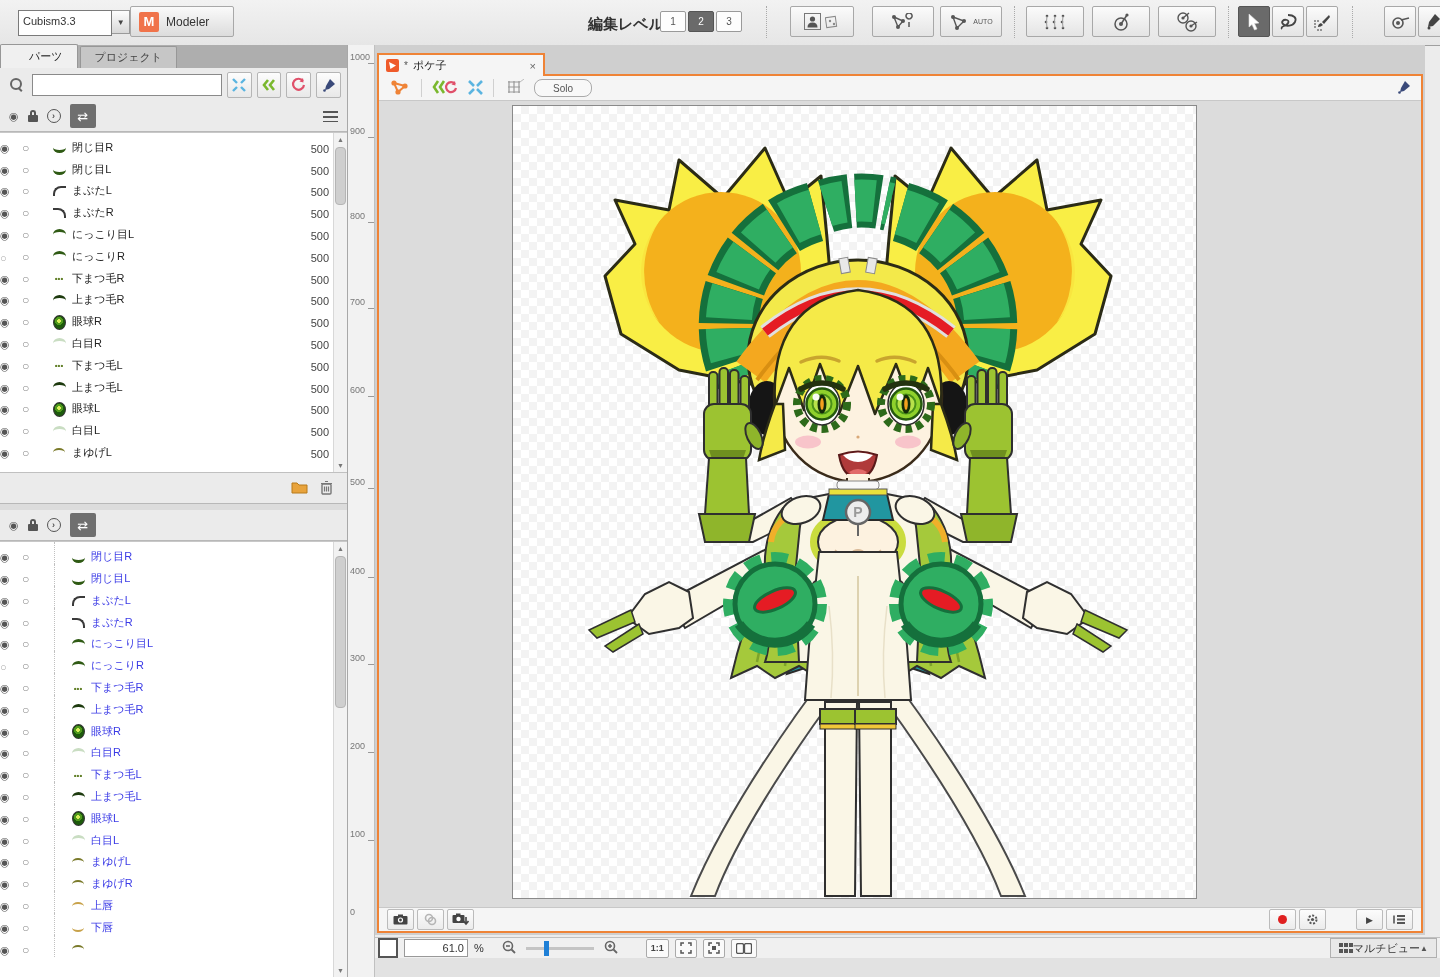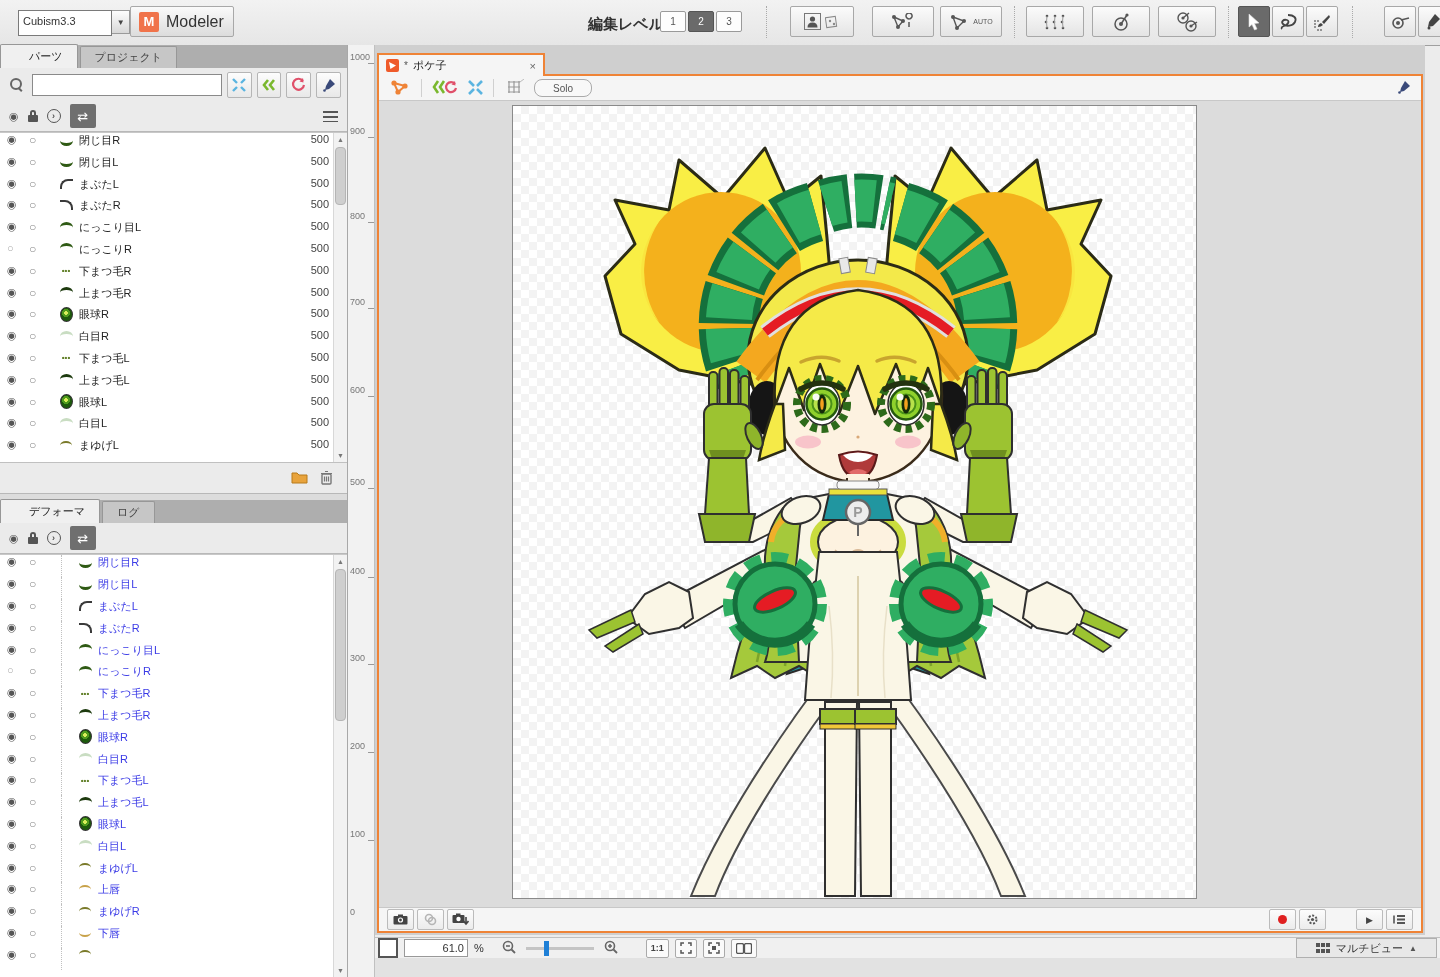--- a/index.html
+++ b/index.html
@@ -5,21 +5,21 @@
   html,body{margin:0;padding:0;background:#bfbfbf;font-family:"Liberation Sans","DejaVu Sans",sans-serif;}
   #app{position:relative;width:1440px;height:977px;background:#ececec;overflow:hidden;font-size:11px;color:#333;}
   .abs{position:absolute;}
   
   .topbar{left:0;top:0;width:1440px;height:45px;background:linear-gradient(#f2f2f2,#e6e6e6);border-bottom:1px solid #9f9f9f;}
   .combo{left:18px;top:10px;width:112px;height:22px;display:flex;}
   .combo .field{width:92px;height:20px;background:#fff;border:1px solid #7a7a7a;padding:2px 4px;font-size:11px;line-height:16px;}
   .combo .dd{width:18px;height:22px;background:linear-gradient(#fdfdfd,#d8d8d8);border:1px solid #9a9a9a;border-left:none;display:flex;align-items:center;justify-content:center;font-size:8px;color:#444;}
   .modeler{left:130px;top:6px;width:104px;height:31px;background:linear-gradient(#fafafa,#dcdcdc);border:1px solid #a8a8a8;border-radius:2px;display:flex;align-items:center;gap:7px;padding:0 8px;box-sizing:border-box;}
   .mlogo{width:20px;height:20px;background:#f0734a;color:#fff;font-weight:bold;font-size:13px;display:flex;align-items:center;justify-content:center;border-radius:2px;}
-  .mname{font-size:16px;color:#333;}
+  .mname{font-size:12px;color:#333;}
   .lvl-label{left:588px;top:15px;font-size:15px;color:#333;font-weight:bold;}
   .lvlbtn{top:11px;width:24px;height:19px;background:#fdfdfd;border:1px solid #9a9a9a;border-radius:2px;display:flex;align-items:center;justify-content:center;font-size:10px;color:#555;}
   .lvlbtn.active{background:#6a6a6a;color:#fff;border-color:#555;}
   .vsep{top:6px;width:0;height:32px;border-left:1px dotted #aaa;}
   .tbtn{top:6px;height:31px;background:linear-gradient(#fbfbfb,#e4e4e4);border:1px solid #a8a8a8;border-radius:2px;display:flex;align-items:center;justify-content:center;gap:4px;box-sizing:border-box;}
   .tbtn.sq{width:32px;}
   .tbtn.active{background:#6a6a6a;border-color:#555;}
   .icon-svg{display:block;}
   
   .left-panel{left:0;top:45px;width:348px;height:932px;background:#ebebeb;border-right:1px solid #a8a8a8;box-sizing:border-box;display:flex;flex-direction:column;}
@@ -29,21 +29,21 @@
   .searchrow{height:33px;display:flex;align-items:center;gap:5px;padding:0 6px;flex:none;background:#ebebeb;}
   .magbtn{width:22px;height:22px;display:flex;align-items:center;justify-content:center;}
   .search-input{width:190px;height:20px;border:1px solid #8a8a8a;background:#fff;padding:0 4px;font-size:11px;}
   .sicon{width:24px;height:24px;background:linear-gradient(#fdfdfd,#e8e8e8);border:1px solid #b5b5b5;border-radius:2px;display:flex;align-items:center;justify-content:center;}
   .hdrrow{height:30px;display:flex;align-items:center;gap:9px;padding:0 9px;flex:none;background:#ebebeb;border-bottom:1px solid #b8b8b8;}
   .hdr-spacer{flex:1;}
   .swapbtn{width:26px;height:24px;background:#6f6f6f;border-radius:2px;color:#fff;display:flex;align-items:center;justify-content:center;font-size:13px;}
   .burger{width:15px;height:11px;background:repeating-linear-gradient(#555 0 2px,transparent 2px 5px);}
   .listwrap{flex:1;display:flex;overflow:hidden;background:#fff;border-top:1px solid #c8c8c8;}
   .list{flex:1;overflow:hidden;}
-  .prow{height:21.8px;display:flex;align-items:flex-start;padding-left:7px;}
+  .prow{height:21.8px;display:flex;align-items:flex-end;padding-left:0;}
   .vis{width:22px;text-align:left;font-size:11px;color:#555;}
   .vis::before{content:"◉";}
   .vis[data-vis="off"]::before{content:"○";color:#aaa;}
   .ring{width:26px;font-size:12px;color:#888;}
   .ring::before{content:"○";}
   .tree{width:12px;height:100%;border-left:1px dotted #c0c0c0;margin-left:6px;flex:none;}
   .thumb{width:18px;height:14px;margin:0 4px 0 2px;flex:none;display:flex;align-items:center;justify-content:center;position:relative;}
   .thumb::before{content:"";display:block;}
   .thumb[data-thumb="closed"]::before{width:13px;height:8px;border-bottom:3px solid #2f5a14;border-radius:50%;}
   .thumb[data-thumb="lid"]::before{width:11px;height:8px;border-top:2px solid #3a3a3a;border-left:2px solid #3a3a3a;border-radius:8px 0 0 0;}
@@ -89,21 +89,21 @@
   .mini-spacer{flex:1;}
   
   .statusbar{left:375px;top:937px;width:1065px;height:21px;background:#f0f0f0;border-top:1px solid #c0c0c0;display:flex;align-items:center;gap:6px;padding:0 3px;box-sizing:border-box;}
   .swatch{width:16px;height:16px;background:#fff;border:2px solid #555;}
   .zoom-input{width:56px;height:16px;background:#fff;border:1px solid #999;text-align:right;padding:0 3px;font-size:11px;line-height:16px;}
   .pct{color:#333;}
   .slider{width:68px;height:3px;background:#c4c4c4;position:relative;margin:0 4px;}
   .slider .knob{position:absolute;left:18px;top:-6px;width:5px;height:15px;background:#1e7fd6;}
   .sbtn{height:17px;border:1px solid #aaa;border-radius:2px;background:#fafafa;display:flex;align-items:center;justify-content:center;font-size:9px;color:#444;padding:0 4px;}
   .status-spacer{flex:1;}
-  .mv-btn{height:18px;border:1px solid #b0b0b0;background:#e8e8e8;display:flex;align-items:center;gap:6px;padding:0 19px;font-size:11px;color:#333;text-align:right;}
+  .mv-btn{height:18px;border:1px solid #b0b0b0;background:#e8e8e8;display:flex;align-items:center;gap:0;padding:0 8px;font-size:11px;color:#333;text-align:right;}
   .mv-grid{width:14px;height:10px;background:conic-gradient(#555 0 0) 0 0/4px 4px,conic-gradient(#555 0 0) 5px 0/4px 4px,conic-gradient(#555 0 0) 10px 0/4px 4px,conic-gradient(#555 0 0) 0 6px/4px 4px,conic-gradient(#555 0 0) 5px 6px/4px 4px,conic-gradient(#555 0 0) 10px 6px/4px 4px;background-repeat:no-repeat;}
   .bottom-strip{left:375px;top:958px;width:1065px;height:19px;background:#e2e2e2;}
   
   .mag{width:13px;height:13px;position:relative;display:inline-block;}
   .mag::before{content:"";position:absolute;left:0;top:0;width:8px;height:8px;border:2px solid #666;border-radius:50%;}
   .mag::after{content:"";position:absolute;left:9px;top:9px;width:5px;height:2px;background:#666;transform:rotate(45deg);transform-origin:0 0;}
   .lockico{width:10px;height:12px;position:relative;display:inline-block;}
   .lockico::before{content:"";position:absolute;left:2px;top:0;width:6px;height:6px;border:2px solid #555;border-bottom:none;border-radius:4px 4px 0 0;box-sizing:border-box;}
   .lockico::after{content:"";position:absolute;left:0;top:5px;width:10px;height:7px;background:#555;border-radius:1px;}
   .circ-arrow{width:14px;height:14px;border:1.5px solid #555;border-radius:50%;display:inline-flex;align-items:center;justify-content:center;color:#555;font-size:9px;font-weight:bold;box-sizing:border-box;}
@@ -420,24 +420,20 @@
     <div class="panel-foot">
       <span><svg width="17" height="14" viewBox="0 0 17 14">
             <path d="M1 3 L6 3 L8 5 L16 5 L16 13 L1 13 Z" fill="#e8a33c" stroke="#b87a1a"></path>
           </svg></span>
       <span><svg width="13" height="15" viewBox="0 0 13 15">
             <rect x="2" y="4" width="9" height="10" fill="none" stroke="#777" stroke-width="1.4" rx="1"></rect>
             <path d="M1 3.5 L12 3.5 M5 1.5 L8 1.5 M4.5 6.5 L4.5 11.5 M6.5 6.5 L6.5 11.5 M8.5 6.5 L8.5 11.5" stroke="#777" stroke-width="1.2"></path>
           </svg></span>
     </div>
     <div class="gap6"></div>
-    <div class="tabbar">
-      <div class="tab active">デフォーマ</div>
-      <div class="tab">ログ</div>
-    </div>
     <div class="hdrrow">
       <span style="color:#555;">◉</span>
       <span class="lockico"></span>
       <span class="circ-arrow">›</span>
       <span class="swapbtn">⇄</span>
       <span class="hdr-spacer"></span>
     </div>
     <div class="listwrap" style="flex:1.28;">
       <div class="list">
         <div class="prow">
@@ -542,29 +538,29 @@
             <span class="vis" data-vis="on"></span>
             <span class="ring"></span>
             <span class="tree"></span>
             <span class="thumb" data-thumb="brow"></span>
             <span class="dlabel">まゆげL</span>
           </div>
         <div class="prow">
             <span class="vis" data-vis="on"></span>
             <span class="ring"></span>
             <span class="tree"></span>
+            <span class="thumb" data-thumb="brow"></span>
+            <span class="dlabel">まゆげR</span>
+          </div>
+        <div class="prow">
+            <span class="vis" data-vis="on"></span>
+            <span class="ring"></span>
+            <span class="tree"></span>
             <span class="thumb" data-thumb="lip"></span>
             <span class="dlabel">上唇</span>
-          </div>
-        <div class="prow">
-            <span class="vis" data-vis="on"></span>
-            <span class="ring"></span>
-            <span class="tree"></span>
-            <span class="thumb" data-thumb="brow"></span>
-            <span class="dlabel">まゆげR</span>
           </div>
         <div class="prow">
             <span class="vis" data-vis="on"></span>
             <span class="ring"></span>
             <span class="tree"></span>
             <span class="thumb" data-thumb="lip2"></span>
             <span class="dlabel">下唇</span>
           </div>
         <div class="prow">
             <span class="vis" data-vis="on"></span>

